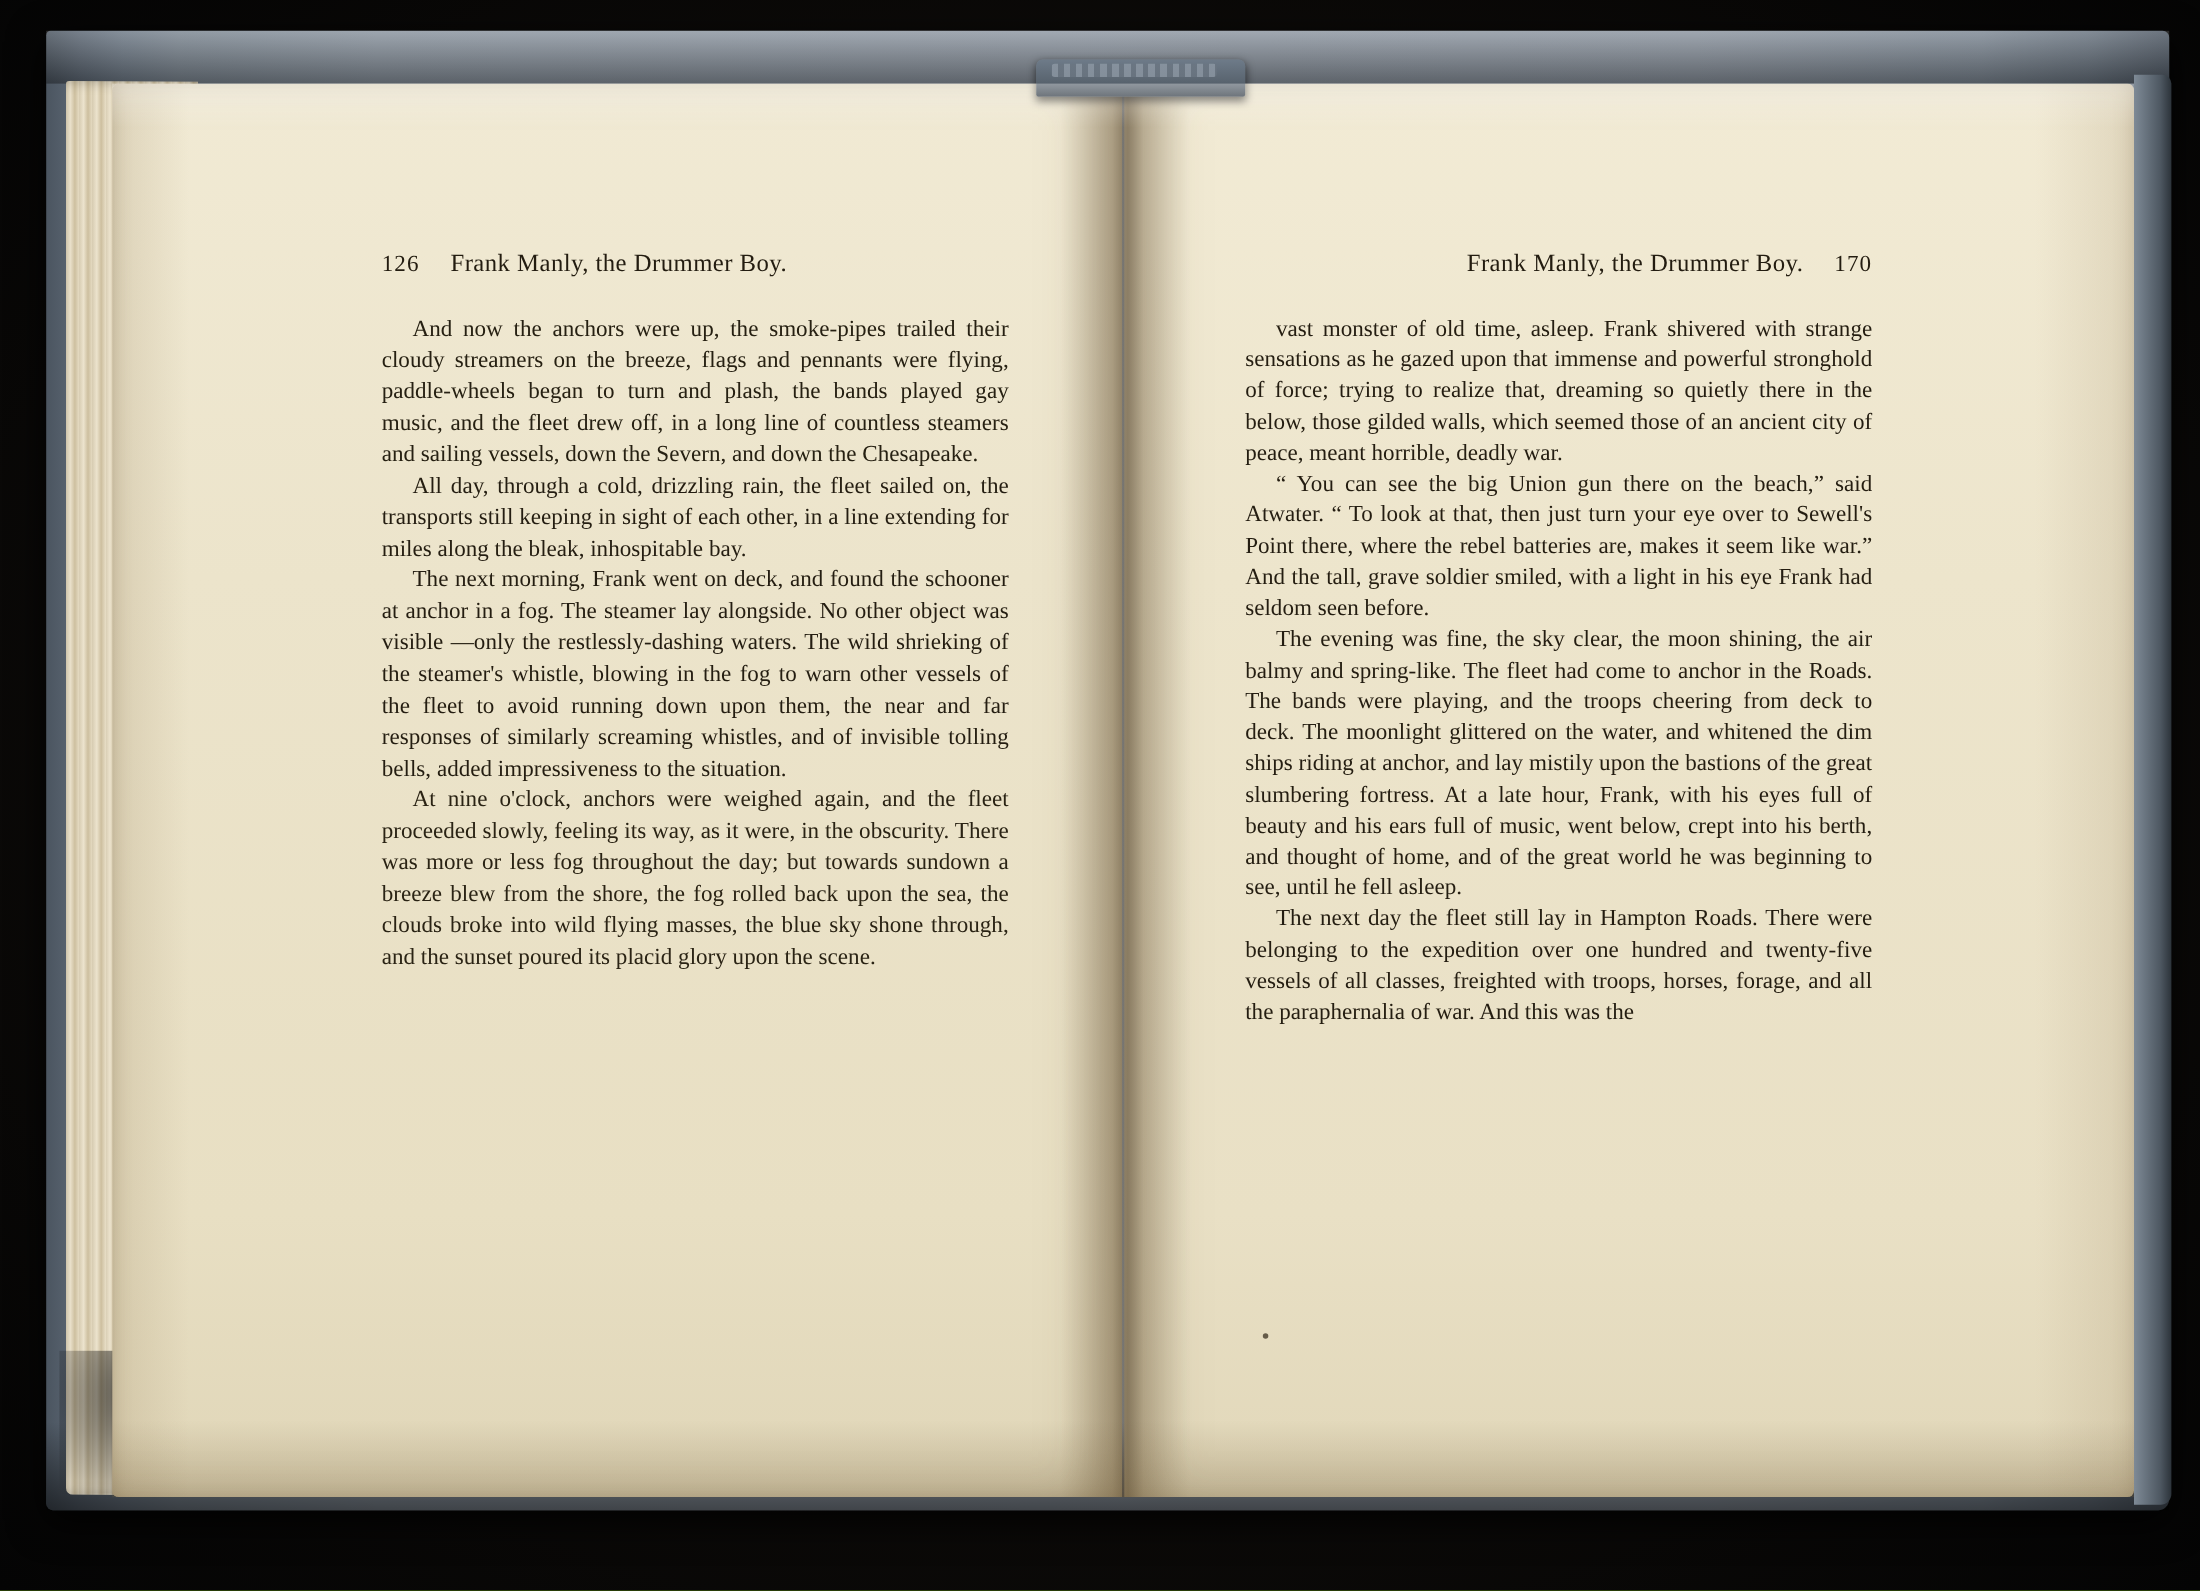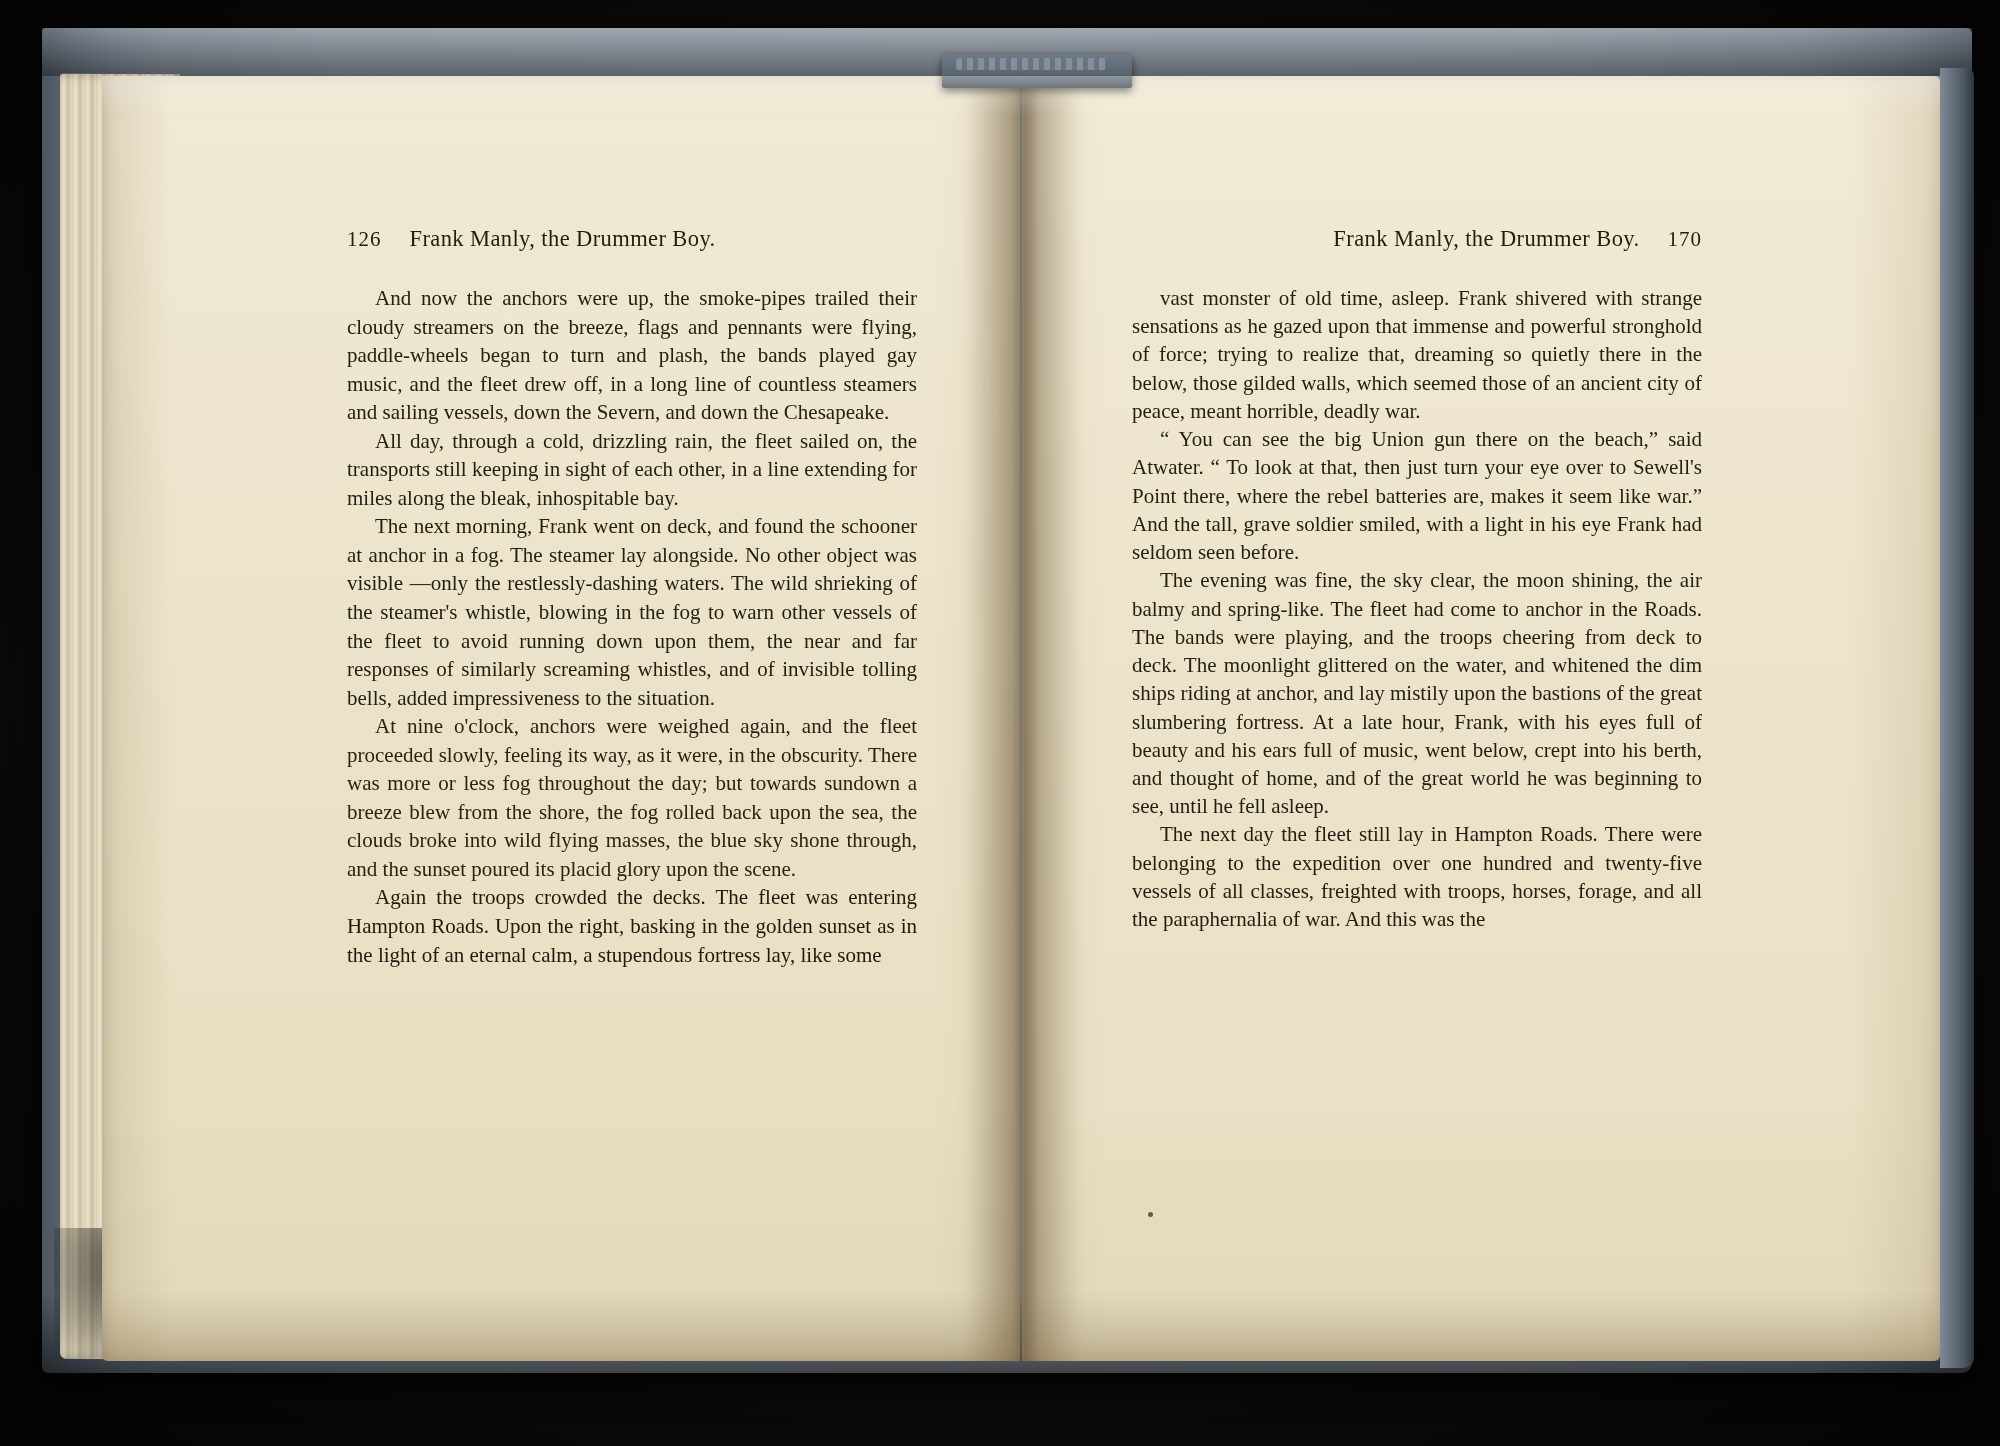--- a/index.html
+++ b/index.html
@@ -270,21 +270,20 @@
 
       <div class="textcol left">
         <div class="runhead left">
           <span class="folio">126</span>
           <span class="runtitle">Frank Manly, the Drummer Boy.</span>
         </div>
         <p class="para first-para">And now the anchors were up, the smoke-pipes trailed their cloudy streamers on the breeze, flags and pennants were flying, paddle-wheels began to turn and plash, the bands played gay music, and the fleet drew off, in a long line of countless steamers and sailing vessels, down the Severn, and down the Chesapeake.</p>
         <p class="para">All day, through a cold, drizzling rain, the fleet sailed on, the transports still keeping in sight of each other, in a line extending for miles along the bleak, inhospitable bay.</p>
         <p class="para">The next morning, Frank went on deck, and found the schooner at anchor in a fog. The steamer lay alongside. No other object was visible —only the restlessly-dashing waters. The wild shrieking of the steamer's whistle, blowing in the fog to warn other vessels of the fleet to avoid running down upon them, the near and far responses of similarly screaming whistles, and of invisible tolling bells, added impressiveness to the situation.</p>
         <p class="para">At nine o'clock, anchors were weighed again, and the fleet proceeded slowly, feeling its way, as it were, in the obscurity. There was more or less fog throughout the day; but towards sundown a breeze blew from the shore, the fog rolled back upon the sea, the clouds broke into wild flying masses, the blue sky shone through, and the sunset poured its placid glory upon the scene.</p>
-        <p class="para">Again the troops crowded the decks. The fleet was entering Hampton Roads. Upon the right, basking in the golden sunset as in the light of an eternal calm, a stupendous fortress lay, like some</p>
       </div>
 
       <div class="textcol right">
         <div class="runhead right">
           <span class="runtitle">Frank Manly, the Drummer Boy.</span>
           <span class="folio">170</span>
         </div>
         <p class="para first-para">vast monster of old time, asleep. Frank shivered with strange sensations as he gazed upon that immense and powerful stronghold of force; trying to realize that, dreaming so quietly there in the below, those gilded walls, which seemed those of an ancient city of peace, meant horrible, deadly war.</p>
         <p class="para">“ You can see the big Union gun there on the beach,” said Atwater. “ To look at that, then just turn your eye over to Sewell's Point there, where the rebel batteries are, makes it seem like war.” And the tall, grave soldier smiled, with a light in his eye Frank had seldom seen before.</p>
         <p class="para">The evening was fine, the sky clear, the moon shining, the air balmy and spring-like. The fleet had come to anchor in the Roads. The bands were playing, and the troops cheering from deck to deck. The moonlight glittered on the water, and whitened the dim ships riding at anchor, and lay mistily upon the bastions of the great slumbering fortress. At a late hour, Frank, with his eyes full of beauty and his ears full of music, went below, crept into his berth, and thought of home, and of the great world he was beginning to see, until he fell asleep.</p>

